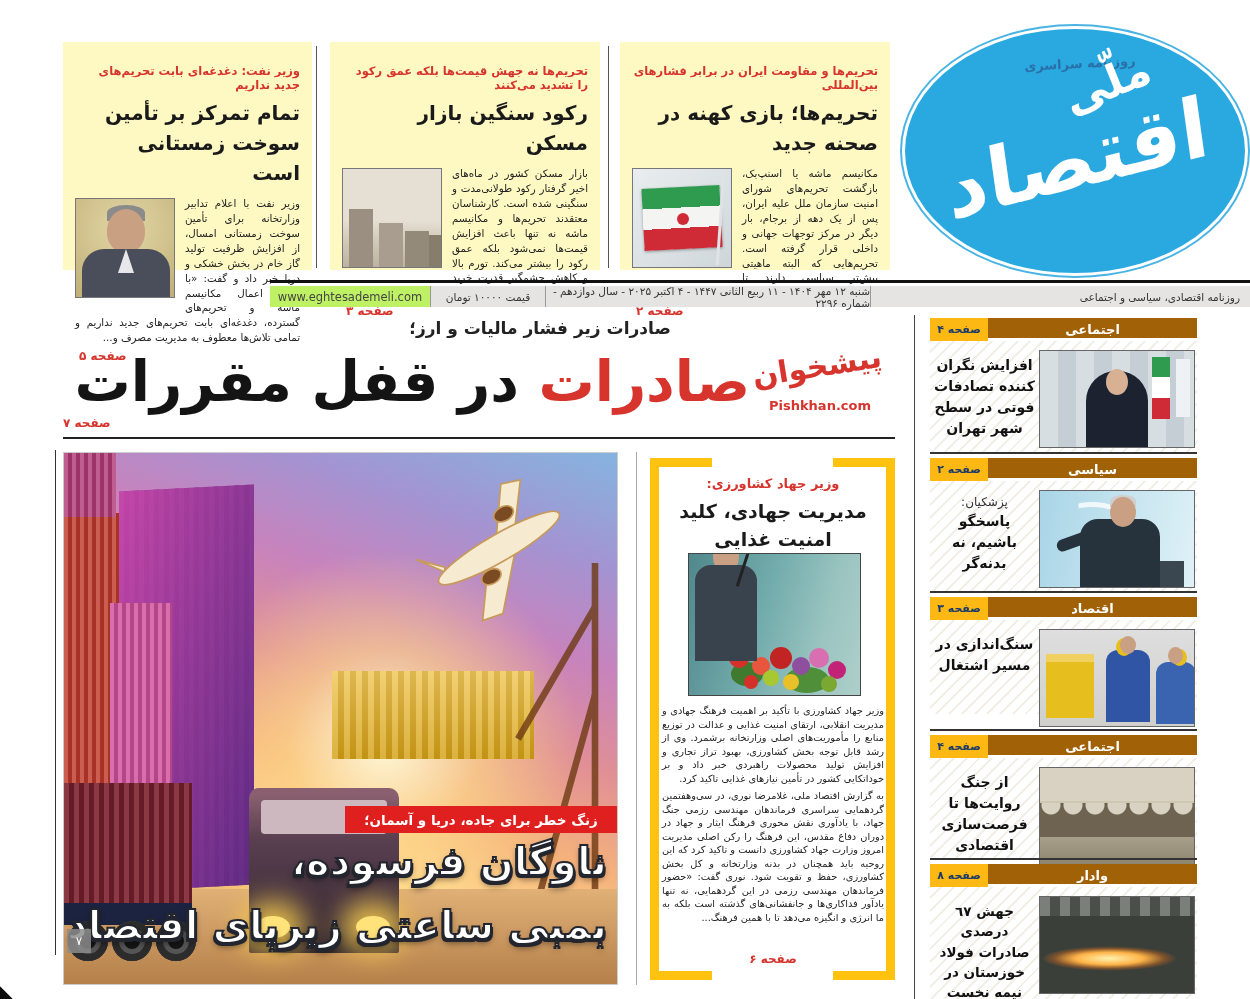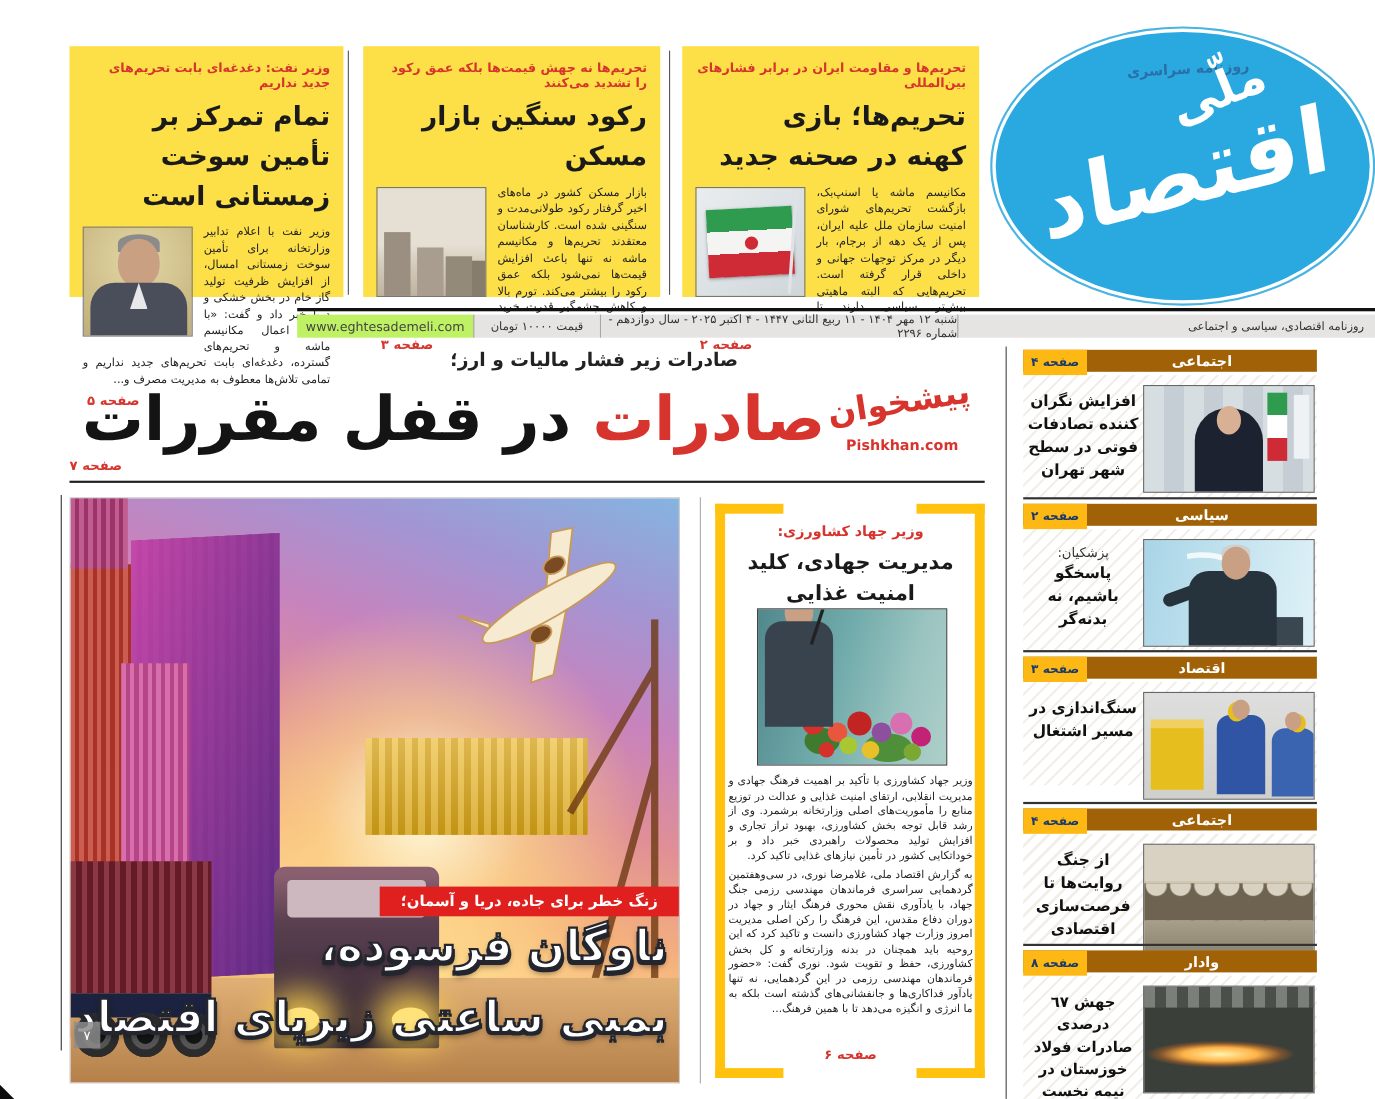--- a/index.html
+++ b/index.html
@@ -13,26 +13,26 @@
   .logo-ellipse{left:902px;top:26px;width:340px;height:244px;border-radius:50%;
     background:#2aa8e0;border:3px solid #fff;box-shadow:0 0 0 2px #49b4e4;}
   .logo-tagline{left:1000px;top:56px;width:160px;color:#2a6fa8;font-size:13px;font-weight:bold;
     transform:rotate(-3deg);text-align:center;}
   .logo-main{left:912px;top:118px;width:330px;text-align:center;color:#fff;font-size:82px;
     font-weight:bold;transform:rotate(-14deg) skewX(-6deg);line-height:1;}
   .logo-sub{left:1052px;top:62px;width:110px;text-align:center;color:#fff;font-size:44px;
     font-weight:bold;transform:rotate(-22deg);line-height:1;}
 
   
-  .topbox{top:42px;height:228px;background:#fde047;padding:10px 12px;box-sizing:border-box;}
+  .topbox{top:42px;height:228px;background:#fef9c3;padding:20px 12px;box-sizing:border-box;}
   .tb-a{left:620px;width:270px;}
   .tb-b{left:330px;width:270px;}
   .tb-c{left:63px;width:249px;}
   .tb-kicker{color:#d6342c;font-size:11.5px;font-weight:bold;text-align:right;margin:2px 0 6px;}
-  .tb-title{font-size:24px;font-weight:bold;line-height:1.5;padding-left:18px;margin:0 0 8px;}
+  .tb-title{font-size:20px;font-weight:bold;line-height:1.5;padding-left:18px;margin:0 0 8px;}
   .tb-img{float:left;width:100px;height:100px;margin:2px 10px 4px 0;border:1px solid #777;
     position:relative;overflow:hidden;box-sizing:border-box;}
   .tb-body{font-size:10.3px;line-height:1.45;text-align:justify;color:#222;}
   .tb-page{clear:both;color:#d6342c;font-size:12px;font-weight:bold;text-align:left;padding:4px 4px 0;}
   .tvline{top:46px;height:222px;width:1px;background:#555;}
 
   
   .ph-flag{background:linear-gradient(135deg,#e9edf0,#cfd6da);}
   .flag-cloth{position:absolute;left:10px;top:18px;width:78px;height:62px;transform:rotate(-3deg);
     background:linear-gradient(to bottom,#2e9b4f 0 33%,#f4f4f2 33% 66%,#ce2b37 66% 100%);

